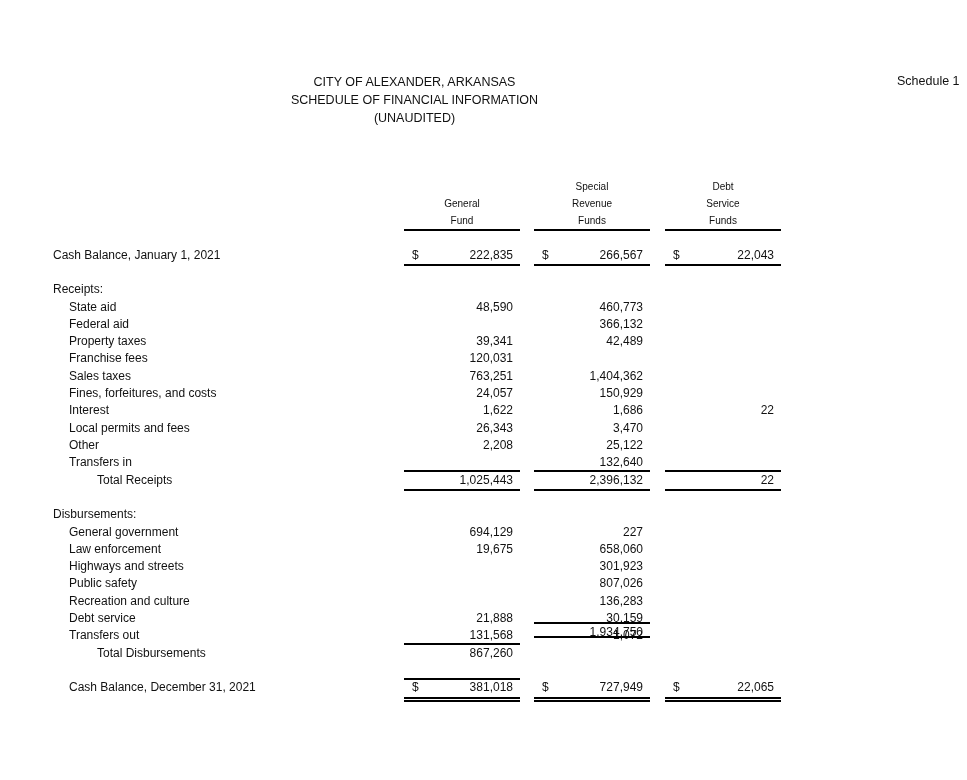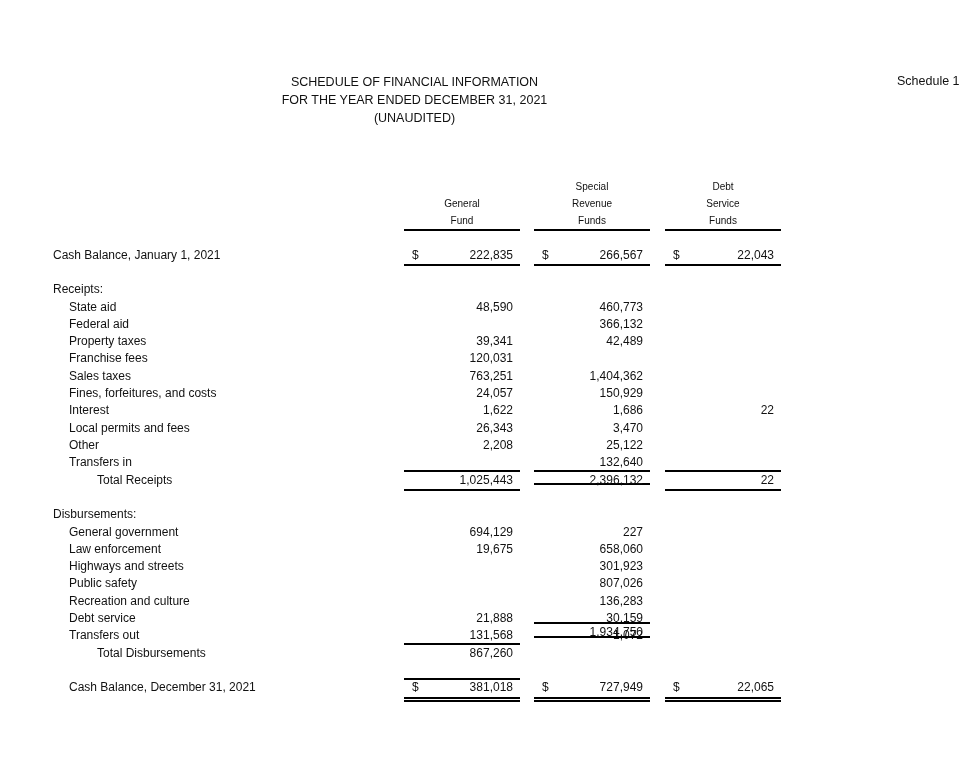--- a/index.html
+++ b/index.html
@@ -32,22 +32,22 @@
     .cell.rule-bottom { border-bottom: 2px solid #000; }
     .cell.rule-double { border-bottom: 5px double #000; }
     .c1 { left: 404px; }
     .c2 { left: 534px; }
     .c3 { left: 665px; }
   </style>
 </head>
 <body>
 
 <div class="title-block">
+  <div>CITY OF ALEXANDER, ARKANSAS</div>
   <div>SCHEDULE OF FINANCIAL INFORMATION</div>
-  <div>FOR THE YEAR ENDED DECEMBER 31, 2021</div>
   <div>(UNAUDITED)</div>
 </div>
 <div class="abs schedule-label">Schedule 1</div>
 
 <div class="col-head c1">
   <div>General</div>
   <div>Fund</div>
 </div>
 <div class="col-head c2">
   <div>Special</div>
@@ -183,21 +183,21 @@
     <span class="val">132,640</span>
   </div>
 <div class="cell c3" style="top:454px">
     <span class="val"></span>
   </div>
 
 <div class="label ind2" style="top:472px">Total Receipts</div>
 <div class="cell c1 rule-top rule-bottom" style="top:470px; height:21px">
     <span class="val">1,025,443</span>
   </div>
-<div class="cell c2 rule-top rule-bottom" style="top:470px; height:15px">
+<div class="cell c2 rule-top rule-bottom" style="top:470px; height:21px">
     <span class="val">2,396,132</span>
   </div>
 <div class="cell c3 rule-top rule-bottom" style="top:470px; height:21px">
     <span class="val">22</span>
   </div>
 
 <div class="label" style="top:506px">Disbursements:</div>
 
 <div class="label ind1" style="top:524px">General government</div>
 <div class="cell c1" style="top:524px">

